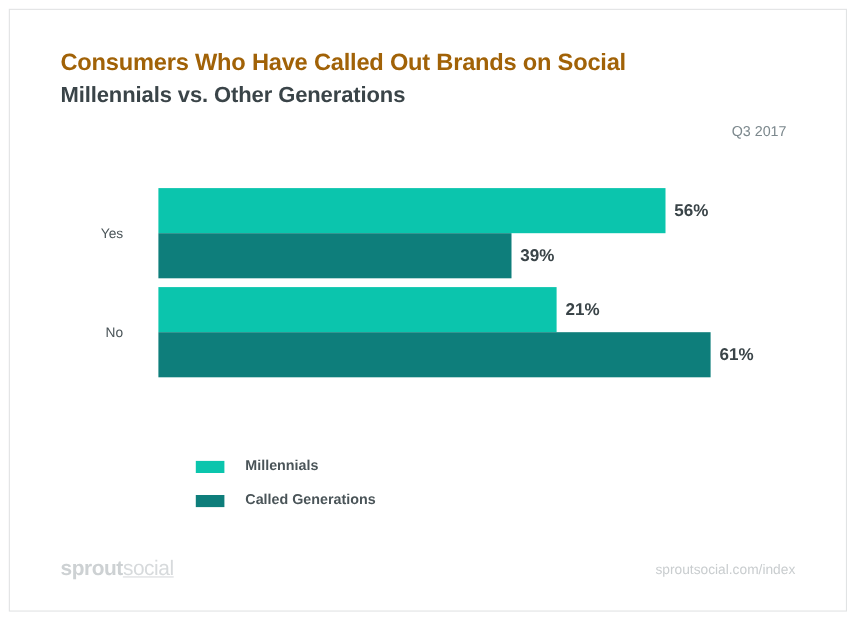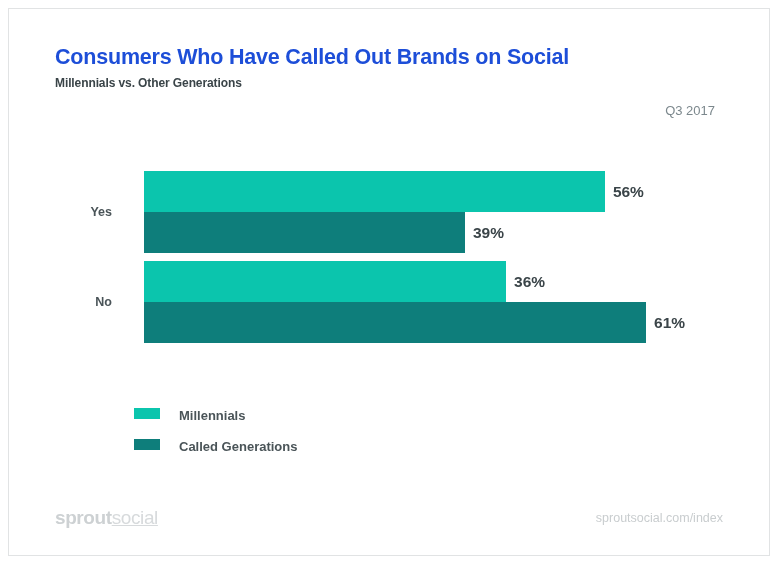--- a/index.html
+++ b/index.html
@@ -23,27 +23,27 @@
     background: #ffffff;
     border: 1px solid #e1e3e4;
     box-sizing: border-box;
   }
 
   
   .header { position: absolute; left: 46px; top: 36px; width: 660px; }
   .chart-title {
     font-size: 21.5px;
     font-weight: bold;
-    color: #1d4ed8;
+    color: #a16207;
     letter-spacing: -0.2px;
     line-height: 1.15;
     margin: 0;
   }
   .chart-subtitle {
-    font-size: 12px;
+    font-size: 20px;
     font-weight: bold;
     color: #3a4448;
     letter-spacing: -0.1px;
     margin: 6px 0 0 0;
   }
   .chart-period {
     font-size: 13px;
     font-weight: normal;
     color: #7c888d;
     margin: 13px 0 0 0;
@@ -66,21 +66,21 @@
   .cat-label {
     position: absolute;
     left: 0;
     top: 0;
     width: 68px;
     height: 82px;
     display: flex;
     align-items: center;
     justify-content: flex-end;
     font-size: 12.5px;
-    font-weight: bold;
+    font-weight: normal;
     color: #4a5458;
     box-sizing: border-box;
     padding-right: 11px;
   }
   .bars {
     position: absolute;
     left: 79px;
     top: 0;
     right: 0;
     height: 82px;
@@ -107,23 +107,24 @@
   }
 
   
   .legend {
     position: absolute;
     left: 125px;
     top: 399px;
   }
   .legend-item {
     display: flex;
-    align-items: flex-start;
+    align-items: flex-end;
     height: 22px;
     margin-bottom: 9px;
+    margin-left: 44px;
   }
   .legend-swatch {
     width: 26px;
     height: 11px;
     flex: 0 0 auto;
   }
   .legend-swatch.millennials { background: #0bc5ad; }
   .legend-swatch.other       { background: #0e7e7b; }
   .legend-label {
     font-size: 13px;
@@ -186,21 +187,21 @@
           <span class="bar-value">39%</span>
         </div>
       </div>
     </div>
 
     <div class="bar-group">
       <div class="cat-label">No</div>
       <div class="bars">
         <div class="bar-row">
           <div class="bar millennials" style="width: 362.12px;"></div>
-          <span class="bar-value">36%</span>
+          <span class="bar-value">21%</span>
         </div>
         <div class="bar-row">
           <div class="bar other" style="width: 502.03px;"></div>
           <span class="bar-value">61%</span>
         </div>
       </div>
     </div>
 
   </div>
 

